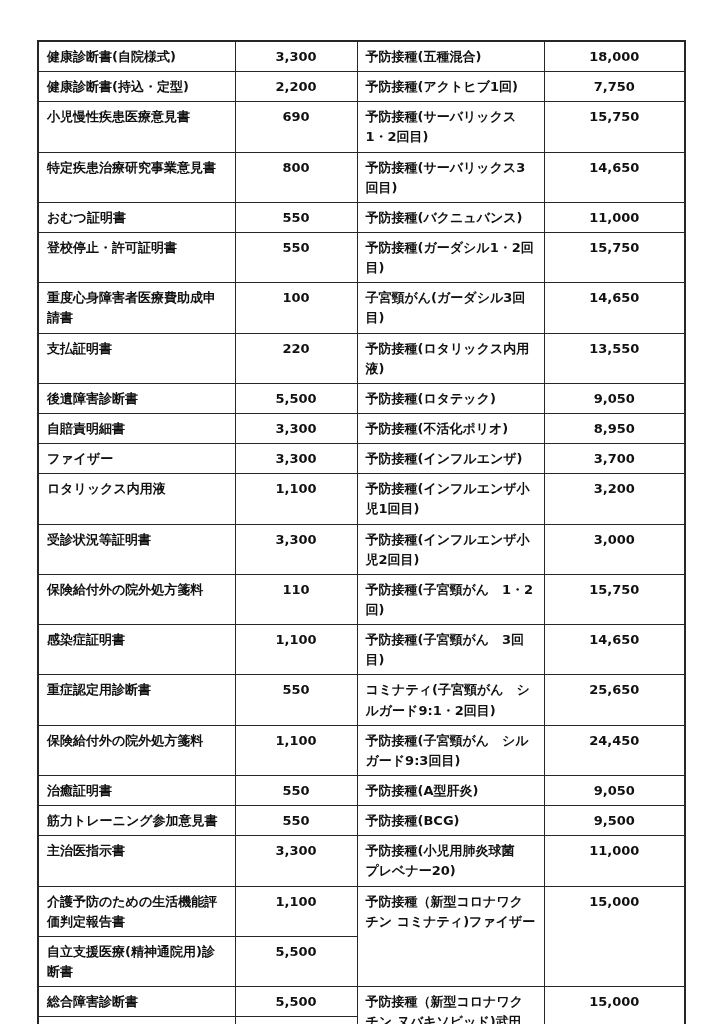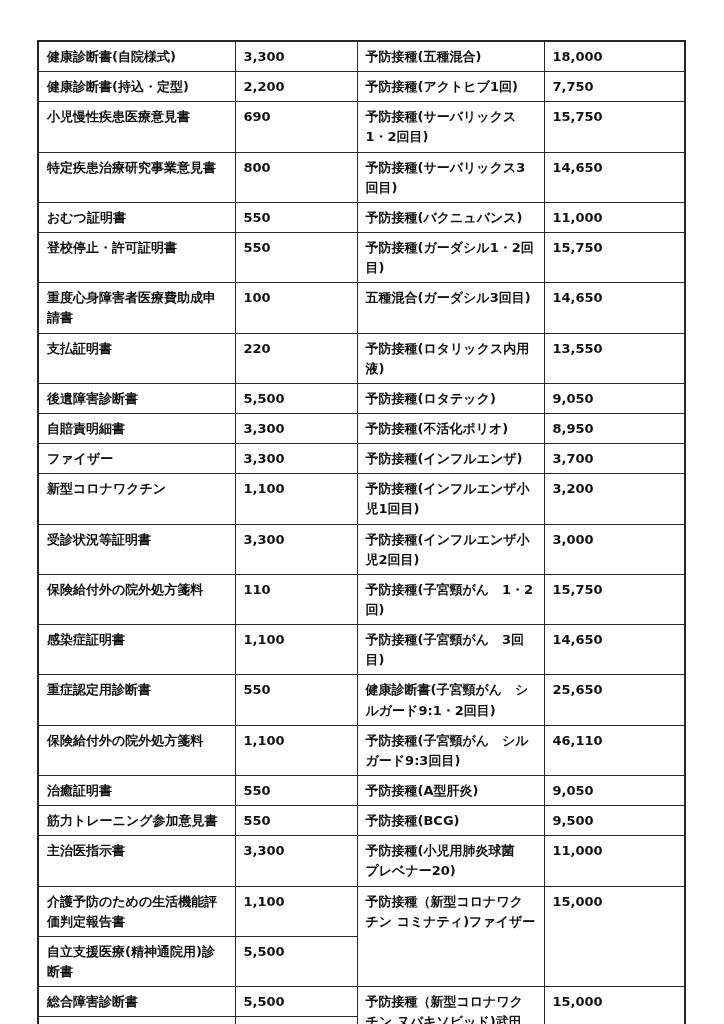--- a/index.html
+++ b/index.html
@@ -29,21 +29,21 @@
     vertical-align: top;
     font-size: 13px;
     line-height: 1.55;
     font-weight: 600;
     color: #111111;
     padding: 5px 8px 4px 8px;
     word-break: break-all;
     overflow: hidden;
   }
   td.doc  { padding: 5px 6px 4px 8px; }
-  td.fee  { text-align: left; padding: 5px 8px 4px 4px; }
+  td.fee  { text-align: center; padding: 5px 8px 4px 4px; }
   td.vac  { padding: 5px 1px 4px 4px; }
   col.c1 { width: 197px; }
   col.c2 { width: 122px; }
   col.c3 { width: 187px; }
   col.c4 { width: 141px; }
 </style>
 </head>
 <body>
 
 <div class="page">
@@ -87,21 +87,21 @@
       </tr>
       <tr>
         <td class="doc">登校停止・許可証明書</td>
         <td class="fee">550</td>
         <td class="vac">予防接種(ガーダシル1・2回目)</td>
         <td class="fee">15,750</td>
       </tr>
       <tr>
         <td class="doc">重度心身障害者医療費助成申請書</td>
         <td class="fee">100</td>
-        <td class="vac">五種混合(ガーダシル3回目)</td>
+        <td class="vac">子宮頸がん(ガーダシル3回目)</td>
         <td class="fee">14,650</td>
       </tr>
       <tr>
         <td class="doc">支払証明書</td>
         <td class="fee">220</td>
         <td class="vac">予防接種(ロタリックス内用液)</td>
         <td class="fee">13,550</td>
       </tr>
       <tr>
         <td class="doc">後遺障害診断書</td>
@@ -115,21 +115,21 @@
         <td class="vac">予防接種(不活化ポリオ)</td>
         <td class="fee">8,950</td>
       </tr>
       <tr>
         <td class="doc">ファイザー</td>
         <td class="fee">3,300</td>
         <td class="vac">予防接種(インフルエンザ)</td>
         <td class="fee">3,700</td>
       </tr>
       <tr>
-        <td class="doc">新型コロナワクチン</td>
+        <td class="doc">ロタリックス内用液</td>
         <td class="fee">1,100</td>
         <td class="vac">予防接種(インフルエンザ小児1回目)</td>
         <td class="fee">3,200</td>
       </tr>
       <tr>
         <td class="doc">受診状況等証明書</td>
         <td class="fee">3,300</td>
         <td class="vac">予防接種(インフルエンザ小児2回目)</td>
         <td class="fee">3,000</td>
       </tr>
@@ -141,28 +141,28 @@
       </tr>
       <tr>
         <td class="doc">感染症証明書</td>
         <td class="fee">1,100</td>
         <td class="vac">予防接種(子宮頸がん　3回目)</td>
         <td class="fee">14,650</td>
       </tr>
       <tr>
         <td class="doc">重症認定用診断書</td>
         <td class="fee">550</td>
-        <td class="vac">健康診断書(子宮頸がん　シルガード9:1・2回目)</td>
+        <td class="vac">コミナティ(子宮頸がん　シルガード9:1・2回目)</td>
         <td class="fee">25,650</td>
       </tr>
       <tr>
         <td class="doc">保険給付外の院外処方箋料</td>
         <td class="fee">1,100</td>
         <td class="vac">予防接種(子宮頸がん　シルガード9:3回目)</td>
-        <td class="fee">46,110</td>
+        <td class="fee">24,450</td>
       </tr>
       <tr>
         <td class="doc">治癒証明書</td>
         <td class="fee">550</td>
         <td class="vac">予防接種(A型肝炎)</td>
         <td class="fee">9,050</td>
       </tr>
       <tr>
         <td class="doc">筋力トレーニング参加意見書</td>
         <td class="fee">550</td>

